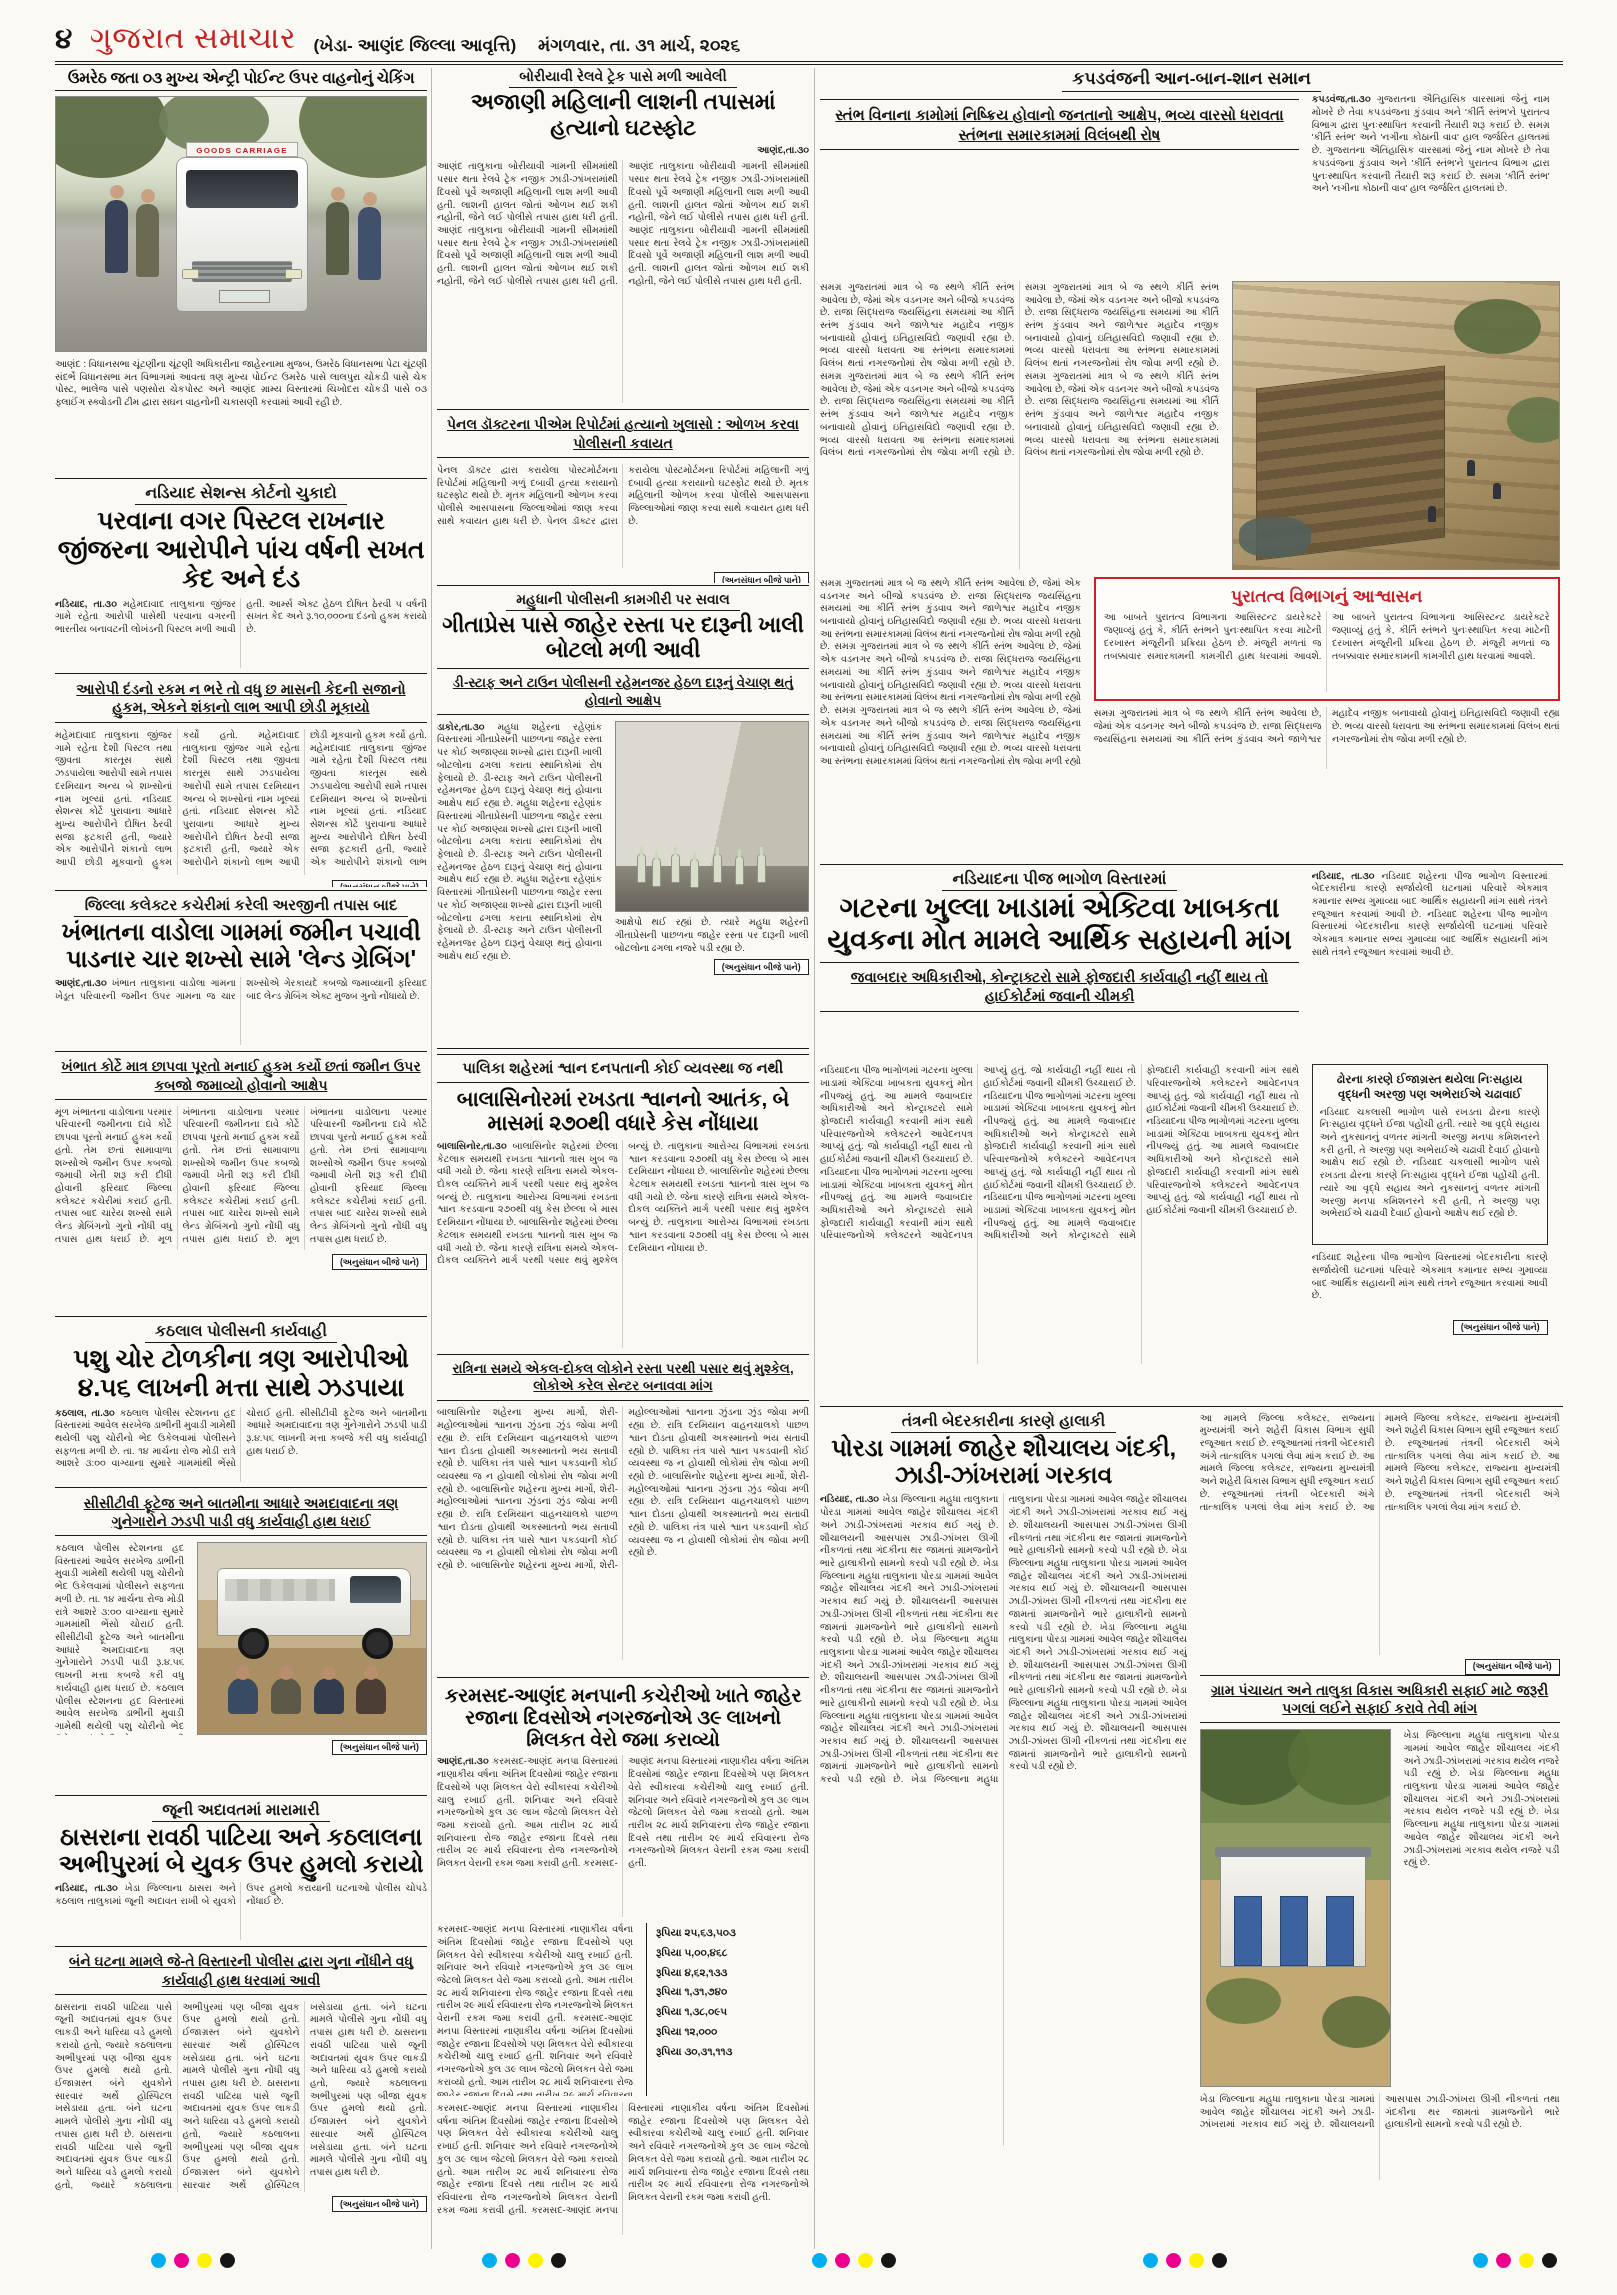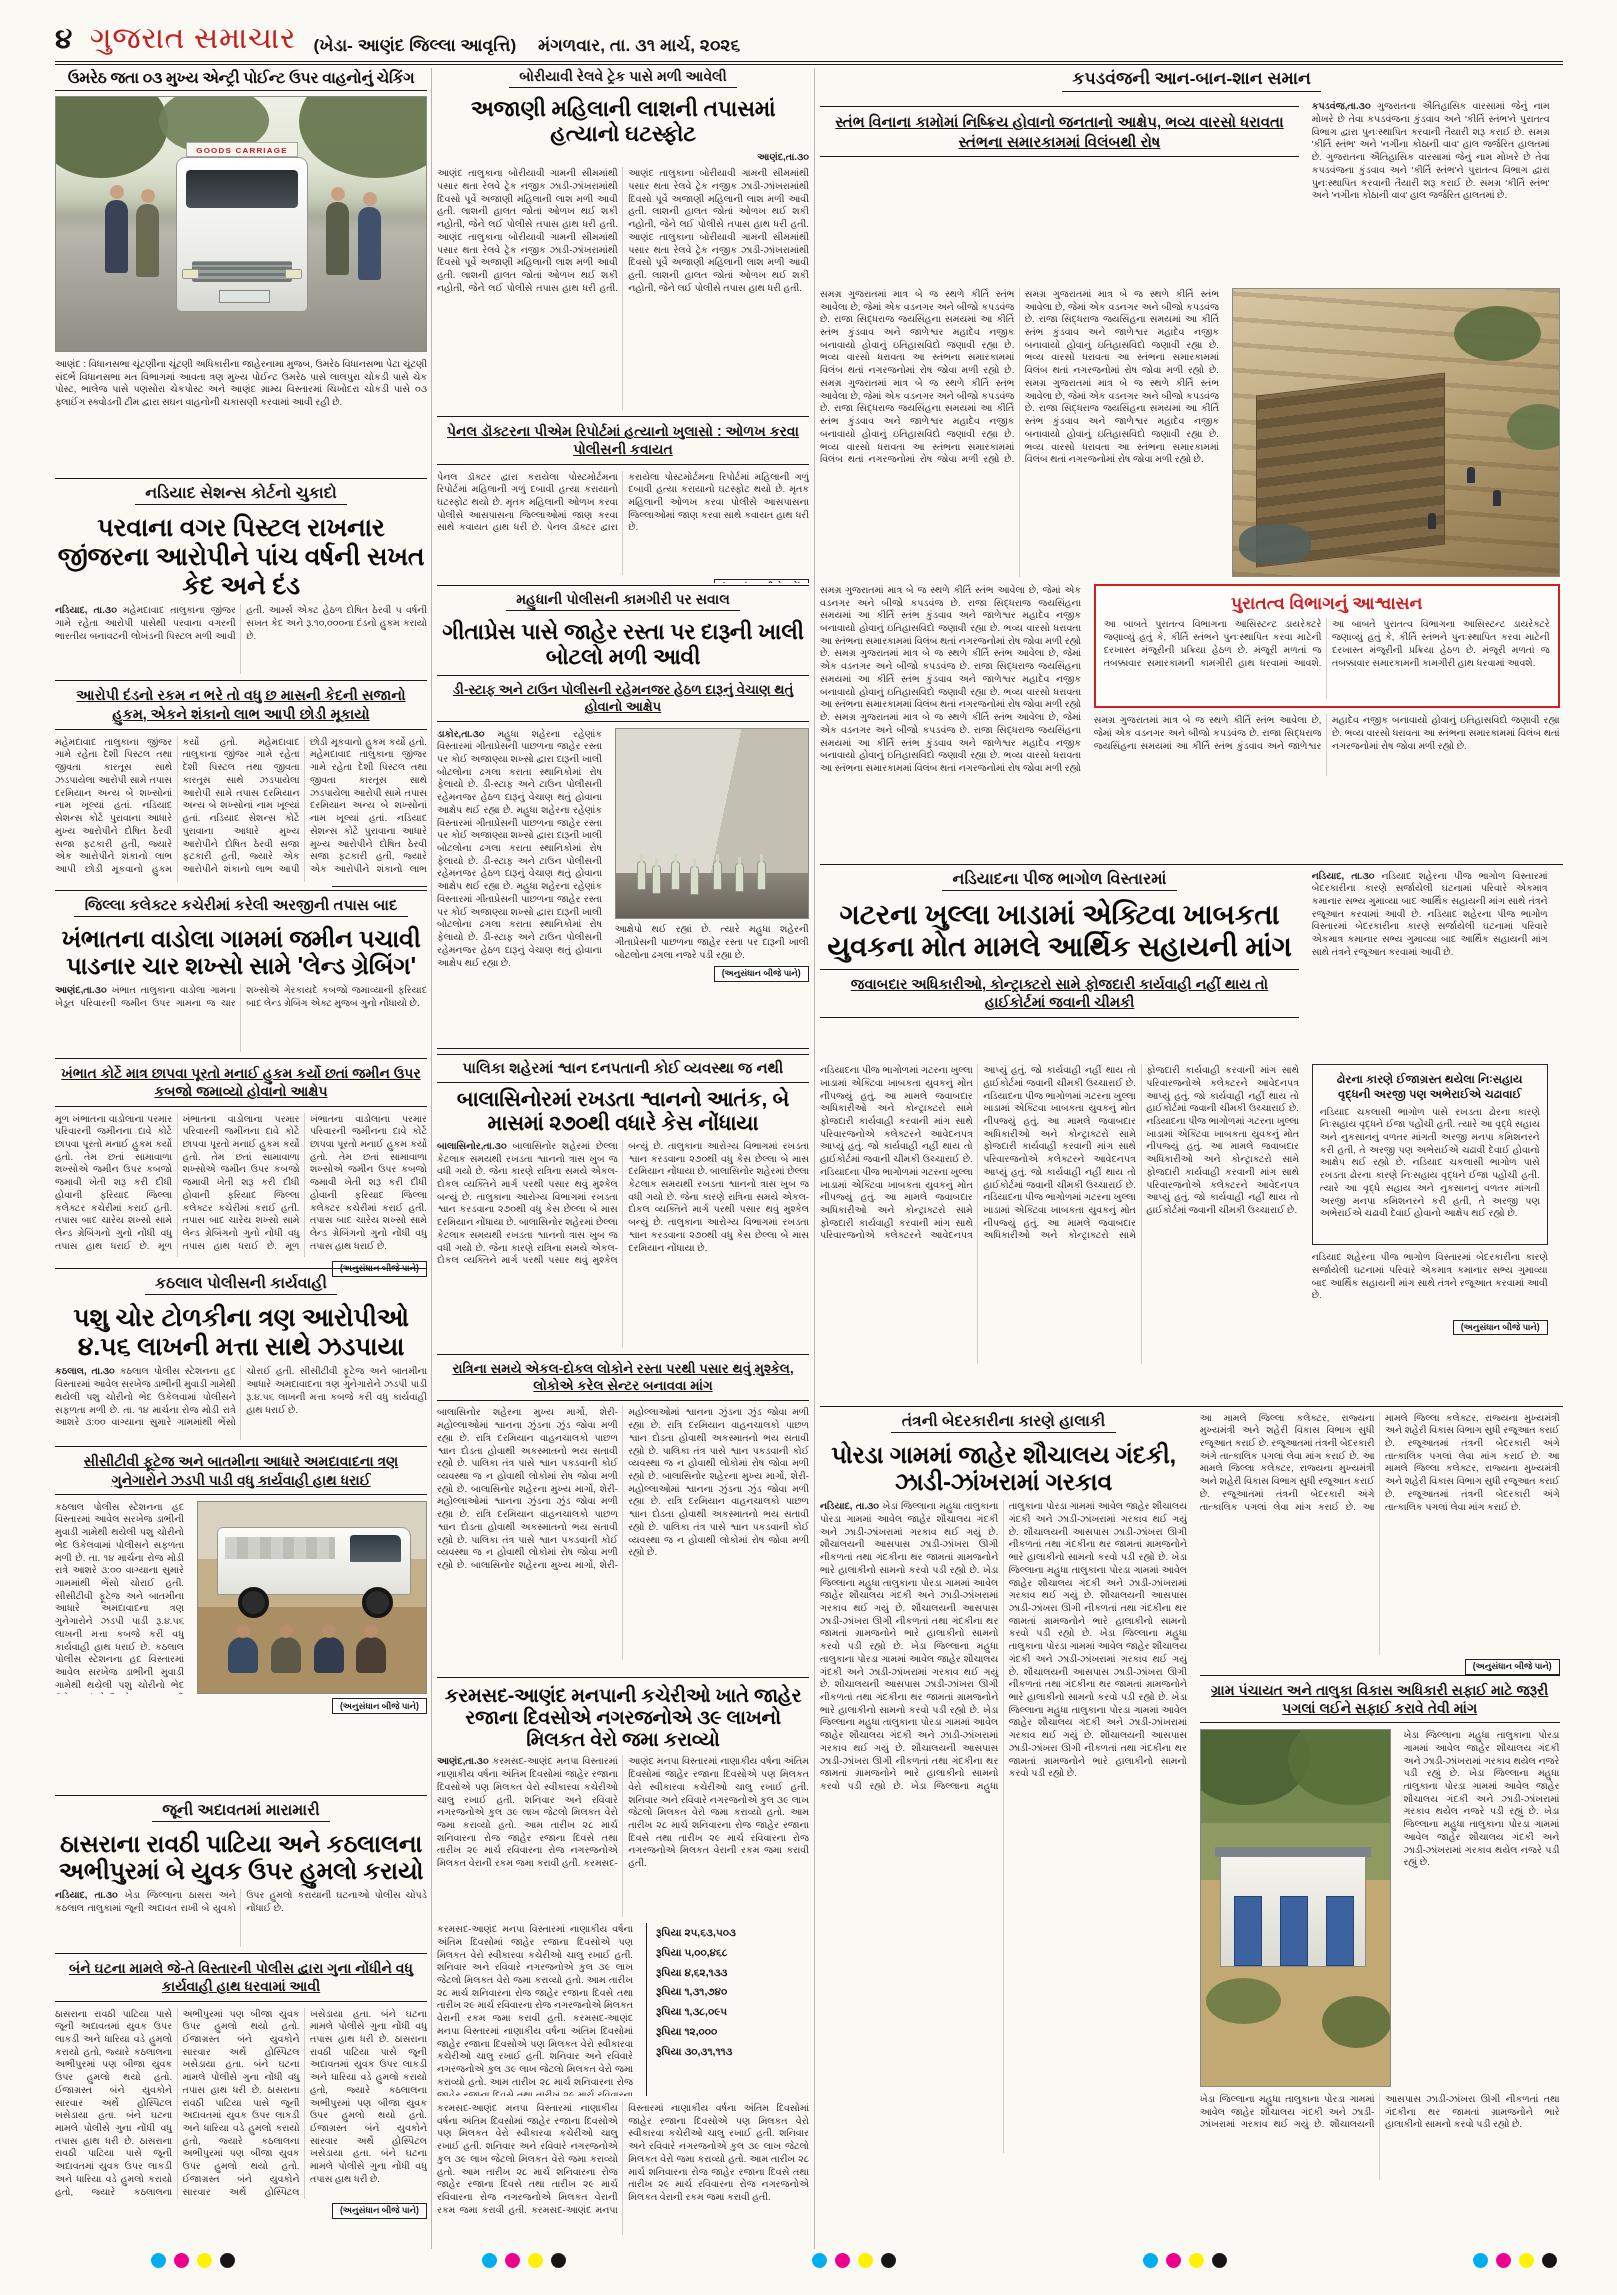--- a/index.html
+++ b/index.html
@@ -12,21 +12,21 @@
   .pageno { font-size:28px; font-weight:bold; }
   .masthead { font-size:30px; font-weight:normal; letter-spacing:0.6px; }
   .edition { font-size:17.3px; font-weight:bold; }
   .hdate { font-size:17.3px; font-weight:bold; margin-left:4.6px; }
 
   .vsep { position:absolute; width:1.2px; background:#b9b7b0; top:68px; height:2181px; }
 
   
   .art { position:absolute; overflow:hidden; }
   .rule-t { border-top:1.7px solid #1a1a1a; padding-top:4.6px; }
-  .kick { font-weight:bold; text-align:center; margin-bottom:8px; }
+  .kick { font-weight:bold; text-align:center; margin-bottom:1px; }
   .kick > span { display:inline-block; border-bottom:1.4px solid #1a1a1a; padding:0 10.4px 2.3px; }
   .hl { font-weight:bold; text-align:center; line-height:1.14; color:#0b0b0b; letter-spacing:-0.3px; margin:1.2px 0 4.6px; }
   .sub { font-weight:bold; text-align:center; line-height:1.3; border-top:1.2px solid #1a1a1a; border-bottom:1.2px solid #1a1a1a; padding:5.2px 4.6px; margin:5.8px 0;text-decoration:underline; }
   .box-hl { font-weight:bold; text-align:center; border-top:1.4px solid #1a1a1a; border-bottom:1.4px solid #1a1a1a; padding:4.6px 2.3px; margin-bottom:4.6px; }
   .bd { font-size:9.5px; line-height:1.34; text-align:justify; color:#212121; overflow:hidden; }
   .c2 { column-count:2; column-gap:10.4px; column-rule:0.6px solid #cfcdc5; }
   .c3 { column-count:3; column-gap:10.4px; column-rule:0.6px solid #cfcdc5; }
   .dl { font-weight:bold; }
   .cont { float:right; font-weight:bold; font-size:8.7px; border:0.9px solid #222; padding:1.2px 7px; margin-top:4.6px; background:#fff; }
   .capt { font-size:9.5px; line-height:1.35; text-align:justify; }
@@ -131,21 +131,21 @@
 
   <section class="art rule-t" style="left:55px;top:890px;width:372px;height:404px">
     <div class="kick" style="font-size:15px"><span>જિલ્લા કલેક્ટર કચેરીમાં કરેલી અરજીની તપાસ બાદ</span></div>
     <div class="hl" style="font-size:24px">ખંભાતના વાડોલા ગામમાં જમીન પચાવી પાડનાર ચાર શખ્સો સામે 'લેન્ડ ગ્રેબિંગ'</div>
     <p class="bd c2" style="height:68px"><span class="dl">આણંદ,તા.૩૦</span> <span>ખંભાત તાલુકાના વાડોલા ગામના ખેડૂત પરિવારની જમીન ઉપર ગામના જ ચાર શખ્સોએ ગેરકાયદે કબજો જમાવ્યાની ફરિયાદ બાદ લેન્ડ ગ્રેબિંગ એક્ટ મુજબ ગુનો નોંધાયો છે.</span></p>
     <div class="sub" style="font-size:14px">ખંભાત કોર્ટે માત્ર છાપવા પૂરતો મનાઈ હુકમ કર્યો છતાં જમીન ઉપર કબજો જમાવ્યો હોવાનો આક્ષેપ</div>
     <p class="bd c3" style="height:144px"><span>મૂળ ખંભાતના વાડોલાના પરમાર પરિવારની જમીનના દાવે કોર્ટે છાપવા પૂરતો મનાઈ હુકમ કર્યો હતો. તેમ છતાં સામાવાળા શખ્સોએ જમીન ઉપર કબજો જમાવી ખેતી શરૂ કરી દીધી હોવાની ફરિયાદ જિલ્લા કલેક્ટર કચેરીમાં કરાઈ હતી. તપાસ બાદ ચારેય શખ્સો સામે લેન્ડ ગ્રેબિંગનો ગુનો નોંધી વધુ તપાસ હાથ ધરાઈ છે. મૂળ ખંભાતના વાડોલાના પરમાર પરિવારની જમીનના દાવે કોર્ટે છાપવા પૂરતો મનાઈ હુકમ કર્યો હતો. તેમ છતાં સામાવાળા શખ્સોએ જમીન ઉપર કબજો જમાવી ખેતી શરૂ કરી દીધી હોવાની ફરિયાદ જિલ્લા કલેક્ટર કચેરીમાં કરાઈ હતી. તપાસ બાદ ચારેય શખ્સો સામે લેન્ડ ગ્રેબિંગનો ગુનો નોંધી વધુ તપાસ હાથ ધરાઈ છે. મૂળ ખંભાતના વાડોલાના પરમાર પરિવારની જમીનના દાવે કોર્ટે છાપવા પૂરતો મનાઈ હુકમ કર્યો હતો. તેમ છતાં સામાવાળા શખ્સોએ જમીન ઉપર કબજો જમાવી ખેતી શરૂ કરી દીધી હોવાની ફરિયાદ જિલ્લા કલેક્ટર કચેરીમાં કરાઈ હતી. તપાસ બાદ ચારેય શખ્સો સામે લેન્ડ ગ્રેબિંગનો ગુનો નોંધી વધુ તપાસ હાથ ધરાઈ છે.</span></p>
     <span class="cont">(અનુસંધાન બીજે પાને)</span>
   </section>
 
-  <section class="art rule-t" style="left:55px;top:1268px;width:372px;height:496px">
+  <section class="art rule-t" style="left:55px;top:1316px;width:372px;height:496px">
     <div class="kick" style="font-size:15.6px"><span>કઠલાલ પોલીસની કાર્યવાહી</span></div>
     <div class="hl" style="font-size:25.4px">પશુ ચોર ટોળકીના ત્રણ આરોપીઓ ૪.૫૬ લાખની મત્તા સાથે ઝડપાયા</div>
     <p class="bd c2" style="height:75px"><span class="dl">કઠલાલ, તા.૩૦</span> <span>કઠલાલ પોલીસ સ્ટેશનના હદ વિસ્તારમાં આવેલ સરખેજ ડાભીની મુવાડી ગામેથી થયેલી પશુ ચોરીનો ભેદ ઉકેલવામાં પોલીસને સફળતા મળી છે. તા. ૧૪ માર્ચના રોજ મોડી રાત્રે આશરે ૩:૦૦ વાગ્યાના સુમારે ગામમાંથી ભેંસો ચોરાઈ હતી. સીસીટીવી ફૂટેજ અને બાતમીના આધારે અમદાવાદના ત્રણ ગુનેગારોને ઝડપી પાડી રૂ.૪.૫૬ લાખની મત્તા કબજે કરી વધુ કાર્યવાહી હાથ ધરાઈ છે.</span></p>
     <div class="sub" style="font-size:14px">સીસીટીવી ફૂટેજ અને બાતમીના આધારે અમદાવાદના ત્રણ ગુનેગારોને ઝડપી પાડી વધુ કાર્યવાહી હાથ ધરાઈ</div>
     <div class="row" style="margin-top:2.3px">
       <p class="bd" style="width:129px;height:193px"><span>કઠલાલ પોલીસ સ્ટેશનના હદ વિસ્તારમાં આવેલ સરખેજ ડાભીની મુવાડી ગામેથી થયેલી પશુ ચોરીનો ભેદ ઉકેલવામાં પોલીસને સફળતા મળી છે. તા. ૧૪ માર્ચના રોજ મોડી રાત્રે આશરે ૩:૦૦ વાગ્યાના સુમારે ગામમાંથી ભેંસો ચોરાઈ હતી. સીસીટીવી ફૂટેજ અને બાતમીના આધારે અમદાવાદના ત્રણ ગુનેગારોને ઝડપી પાડી રૂ.૪.૫૬ લાખની મત્તા કબજે કરી વધુ કાર્યવાહી હાથ ધરાઈ છે. કઠલાલ પોલીસ સ્ટેશનના હદ વિસ્તારમાં આવેલ સરખેજ ડાભીની મુવાડી ગામેથી થયેલી પશુ ચોરીનો ભેદ ઉકેલવામાં પોલીસને સફળતા મળી છે. તા. ૧૪ માર્ચના રોજ મોડી રાત્રે આશરે ૩:૦૦ વાગ્યાના સુમારે ગામમાંથી ભેંસો ચોરાઈ હતી. સીસીટીવી ફૂટેજ અને બાતમીના આધારે અમદાવાદના ત્રણ ગુનેગારોને ઝડપી પાડી રૂ.૪.૫૬ લાખની મત્તા કબજે કરી વધુ કાર્યવાહી હાથ ધરાઈ છે.</span></p>
       <div class="photo ph-pickup" style="width:230px;height:193px">
         <div class="truck">
           <span class="win"></span>
           <span class="bed"></span>

